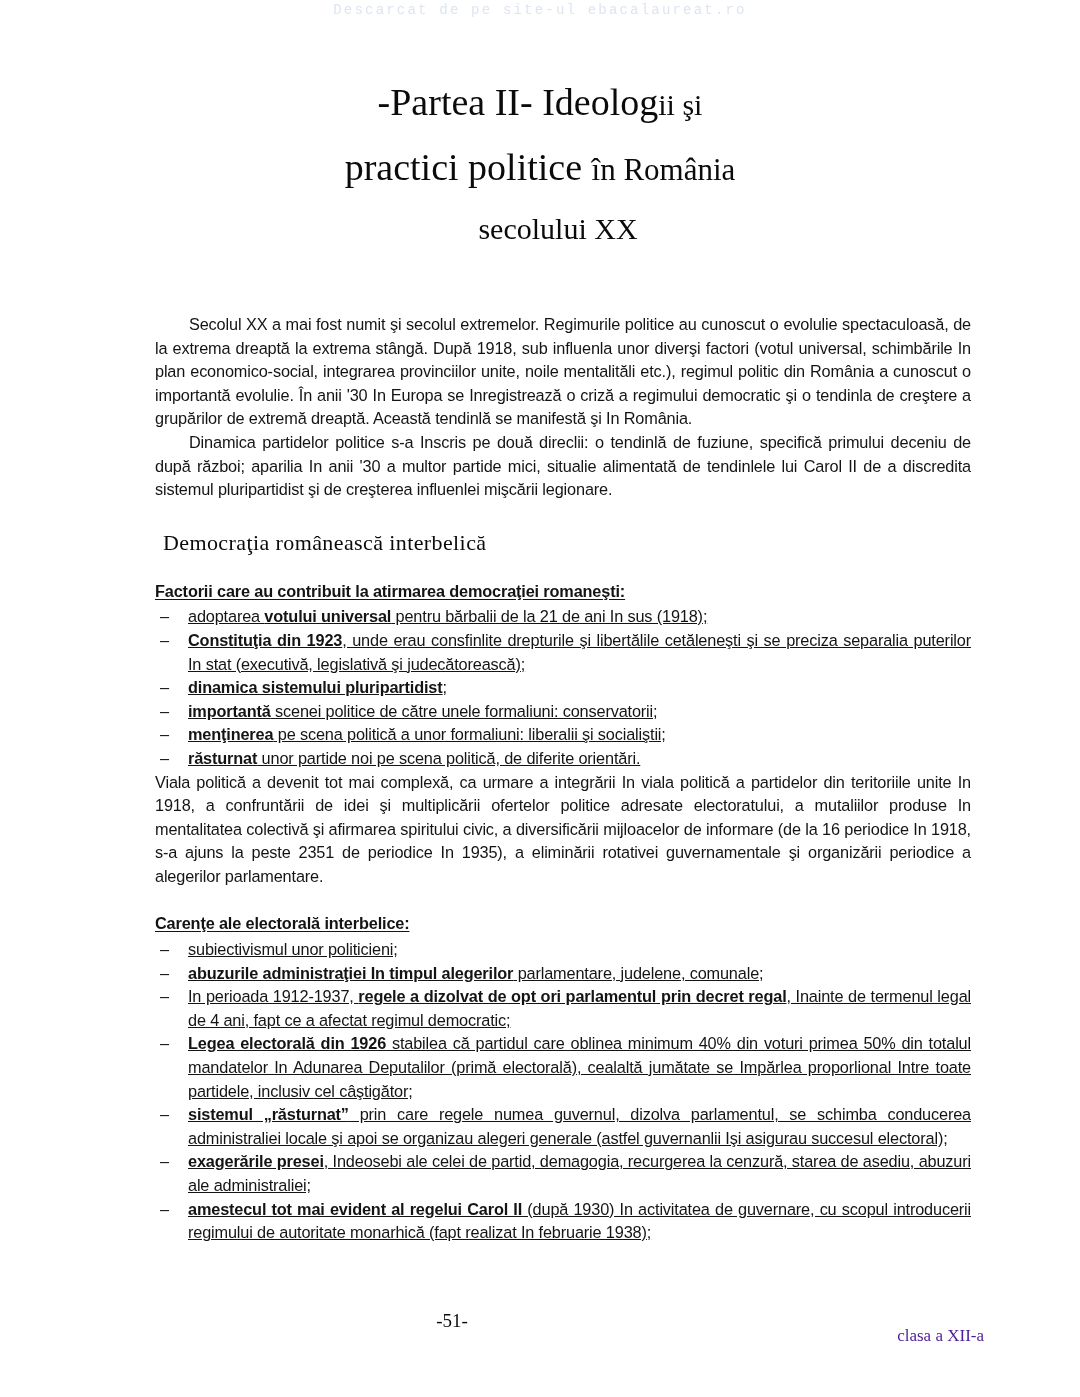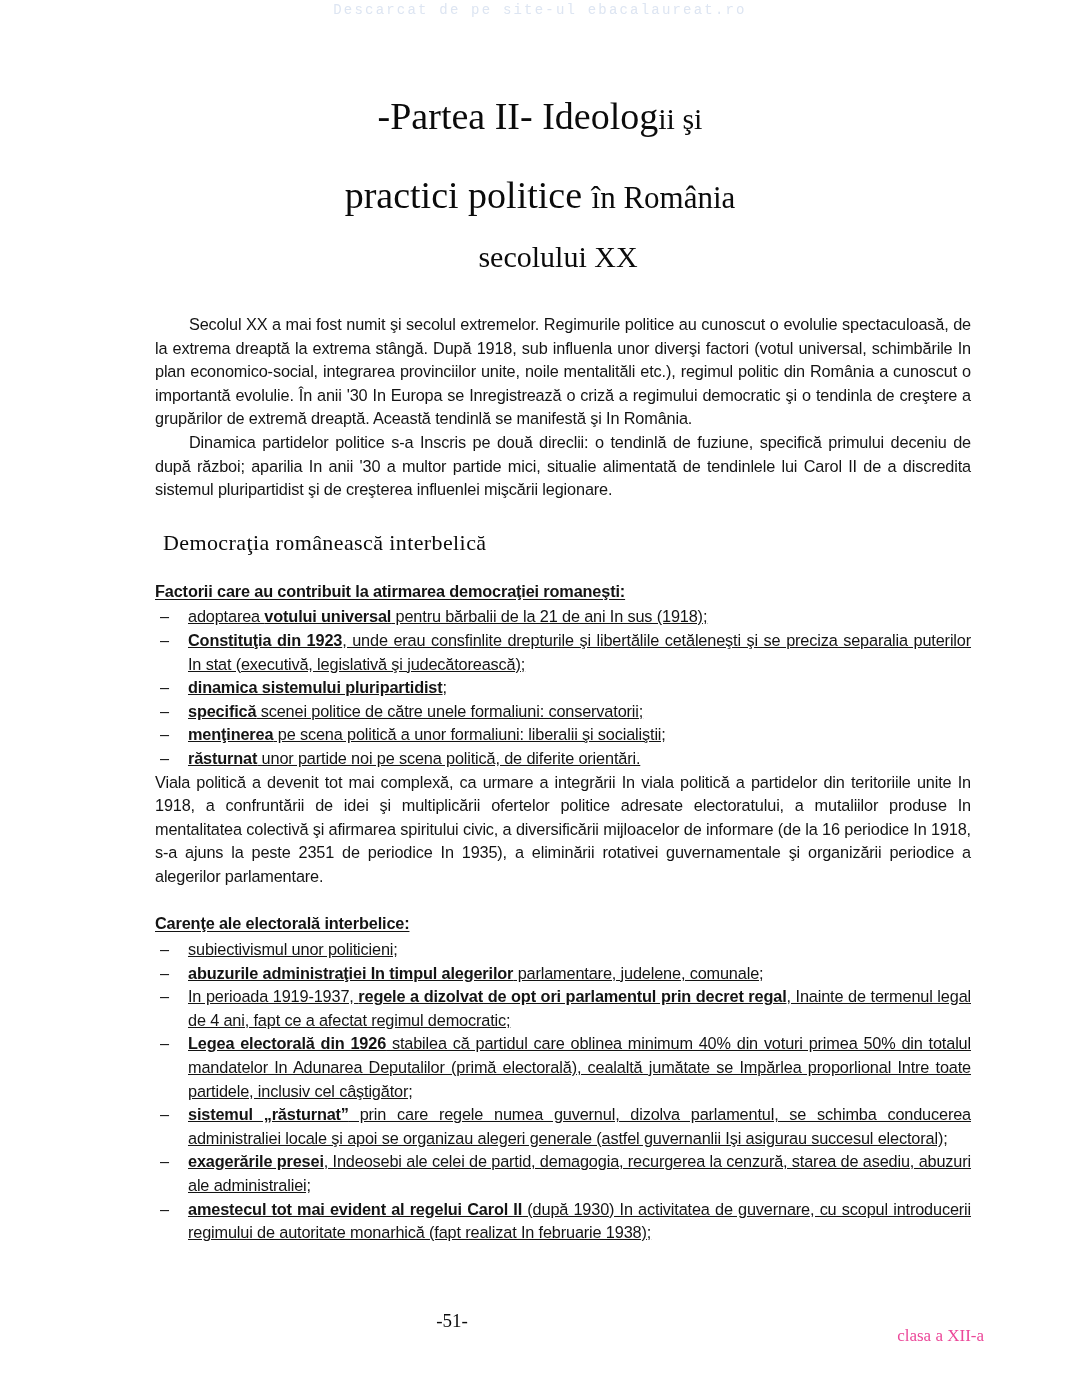--- a/index.html
+++ b/index.html
@@ -43,21 +43,21 @@
     position: absolute;
     top: 78px;
     left: 0;
     width: 1080px;
     text-align: center;
     font-family: "Liberation Serif", "DejaVu Serif", serif;
     color: #0b0b0b;
   }
   .title-line1 {
     font-size: 38px;
-    line-height: 76px;
+    line-height: 48px;
     white-space: nowrap;
   }
   .title-line1 .small { font-size: 30px; }
   .title-line2 {
     font-size: 38px;
     line-height: 60px;
     margin-top: 8px;
     white-space: nowrap;
   }
   .title-line2 .small { font-size: 31px; }
@@ -149,21 +149,21 @@
     font-family: "Liberation Serif", "DejaVu Serif", serif;
     font-size: 19px;
     color: #0b0b0b;
   }
   .footer-class {
     position: absolute;
     top: 1326px;
     right: 96px;
     font-family: "Liberation Serif", "DejaVu Serif", serif;
     font-size: 17px;
-    color: #ec4899;
+    color: #4c1d95;
   }
 </style>
 </head>
 <body>
 
 <div class="page">
 
   <div class="watermark">Descarcat de pe site-ul ebacalaureat.ro</div>
 
   <div class="title-block">
@@ -179,33 +179,33 @@
     <p class="para">Dinamica partidelor politice s-a Inscris pe două direclii: o tendinlă de fuziune, specifică primului deceniu de după război; aparilia In anii '30 a multor partide mici, situalie alimentată de tendinlele lui Carol II de a discredita sistemul pluripartidist şi de creşterea influenlei mişcării legionare.</p>
 
     <div class="sub-heading">Democraţia românească interbelică</div>
 
     <span class="lead-in">Factorii care au contribuit la atirmarea democraţiei romaneşti:</span>
 
     <ul class="dash-list">
       <li><span>adoptarea </span><b>votului universal</b><span> pentru bărbalii de la 21 de ani In sus (1918);</span></li>
       <li><b>Constituţia din 1923</b><span>, unde erau consfinlite drepturile şi libertălile cetăleneşti şi se preciza separalia puterilor In stat (executivă, legislativă şi judecătorească);</span></li>
       <li><b>dinamica sistemului pluripartidist</b><span>;</span></li>
-      <li><b>specifică</b><span> scenei politice de către unele formaliuni: conservatorii;</span></li>
+      <li><b>importantă</b><span> scenei politice de către unele formaliuni: conservatorii;</span></li>
       <li><b>menţinerea</b><span> pe scena politică a unor formaliuni: liberalii şi socialiştii;</span></li>
       <li><b>răsturnat</b><span> unor partide noi pe scena politică, de diferite orientări.</span></li>
     </ul>
 
     <p class="para flush">Viala politică a devenit tot mai complexă, ca urmare a integrării In viala politică a partidelor din teritoriile unite In 1918, a confruntării de idei şi multiplicării ofertelor politice adresate electoratului, a mutaliilor produse In mentalitatea colectivă şi afirmarea spiritului civic, a diversificării mijloacelor de informare (de la 16 periodice In 1918, s-a ajuns la peste 2351 de periodice In 1935), a eliminării rotativei guvernamentale şi organizării periodice a alegerilor parlamentare.</p>
 
     <span class="lead-in tight">Carenţe ale electorală interbelice:</span>
 
     <ul class="dash-list">
       <li><b></b><span>subiectivismul unor politicieni;</span></li>
       <li><b>abuzurile administraţiei In timpul alegerilor</b><span> parlamentare, judelene, comunale;</span></li>
-      <li><span>In perioada 1919-1937, </span><b>regele a dizolvat de opt ori parlamentul prin decret regal</b><span>, Inainte de termenul legal de 4 ani, fapt ce a afectat regimul democratic;</span></li>
+      <li><span>In perioada 1912-1937, </span><b>regele a dizolvat de opt ori parlamentul prin decret regal</b><span>, Inainte de termenul legal de 4 ani, fapt ce a afectat regimul democratic;</span></li>
       <li><b>Legea electorală din 1926</b><span> stabilea că partidul care oblinea minimum 40% din voturi primea 50% din totalul mandatelor In Adunarea Deputalilor (primă electorală), cealaltă jumătate se Impărlea proporlional Intre toate partidele, inclusiv cel câştigător;</span></li>
       <li><b>sistemul „răsturnat”</b><span> prin care regele numea guvernul, dizolva parlamentul, se schimba conducerea administraliei locale şi apoi se organizau alegeri generale (astfel guvernanlii Işi asigurau succesul electoral);</span></li>
       <li><b>exagerările presei</b><span>, Indeosebi ale celei de partid, demagogia, recurgerea la cenzură, starea de asediu, abuzuri ale administraliei;</span></li>
       <li><b>amestecul tot mai evident al regelui Carol II</b><span> (după 1930) In activitatea de guvernare, cu scopul introducerii regimului de autoritate monarhică (fapt realizat In februarie 1938);</span></li>
     </ul>
 
   </div>
 
   <div class="footer-page">-51-</div>
   <div class="footer-class">clasa a XII-a</div>

